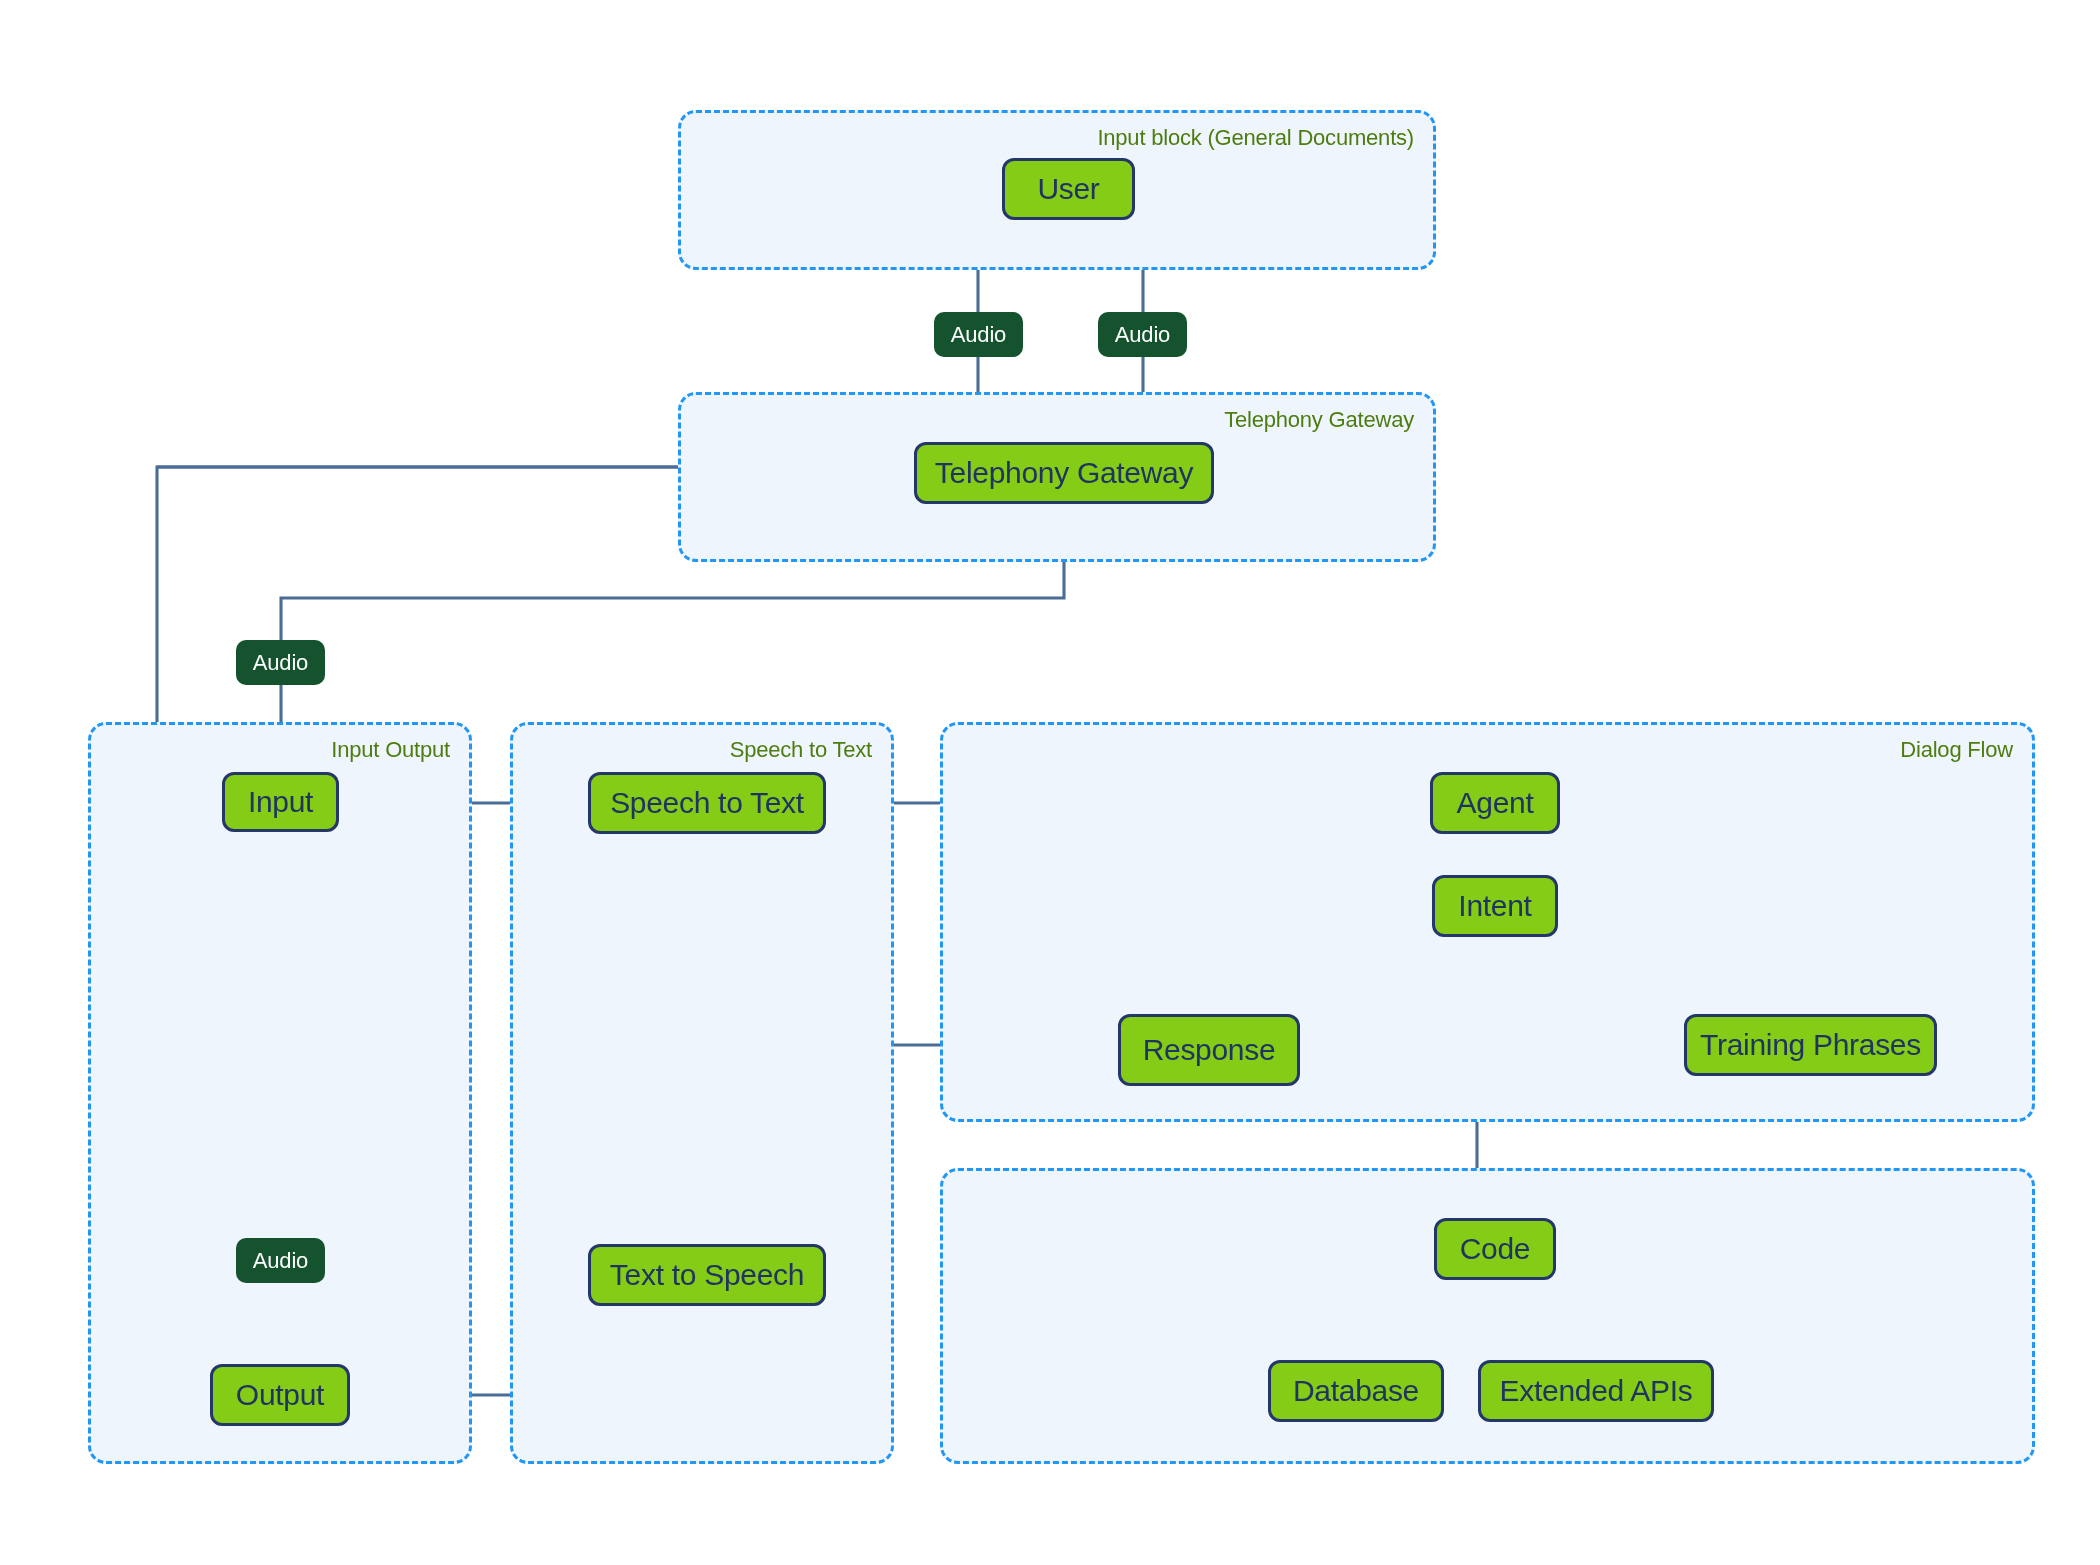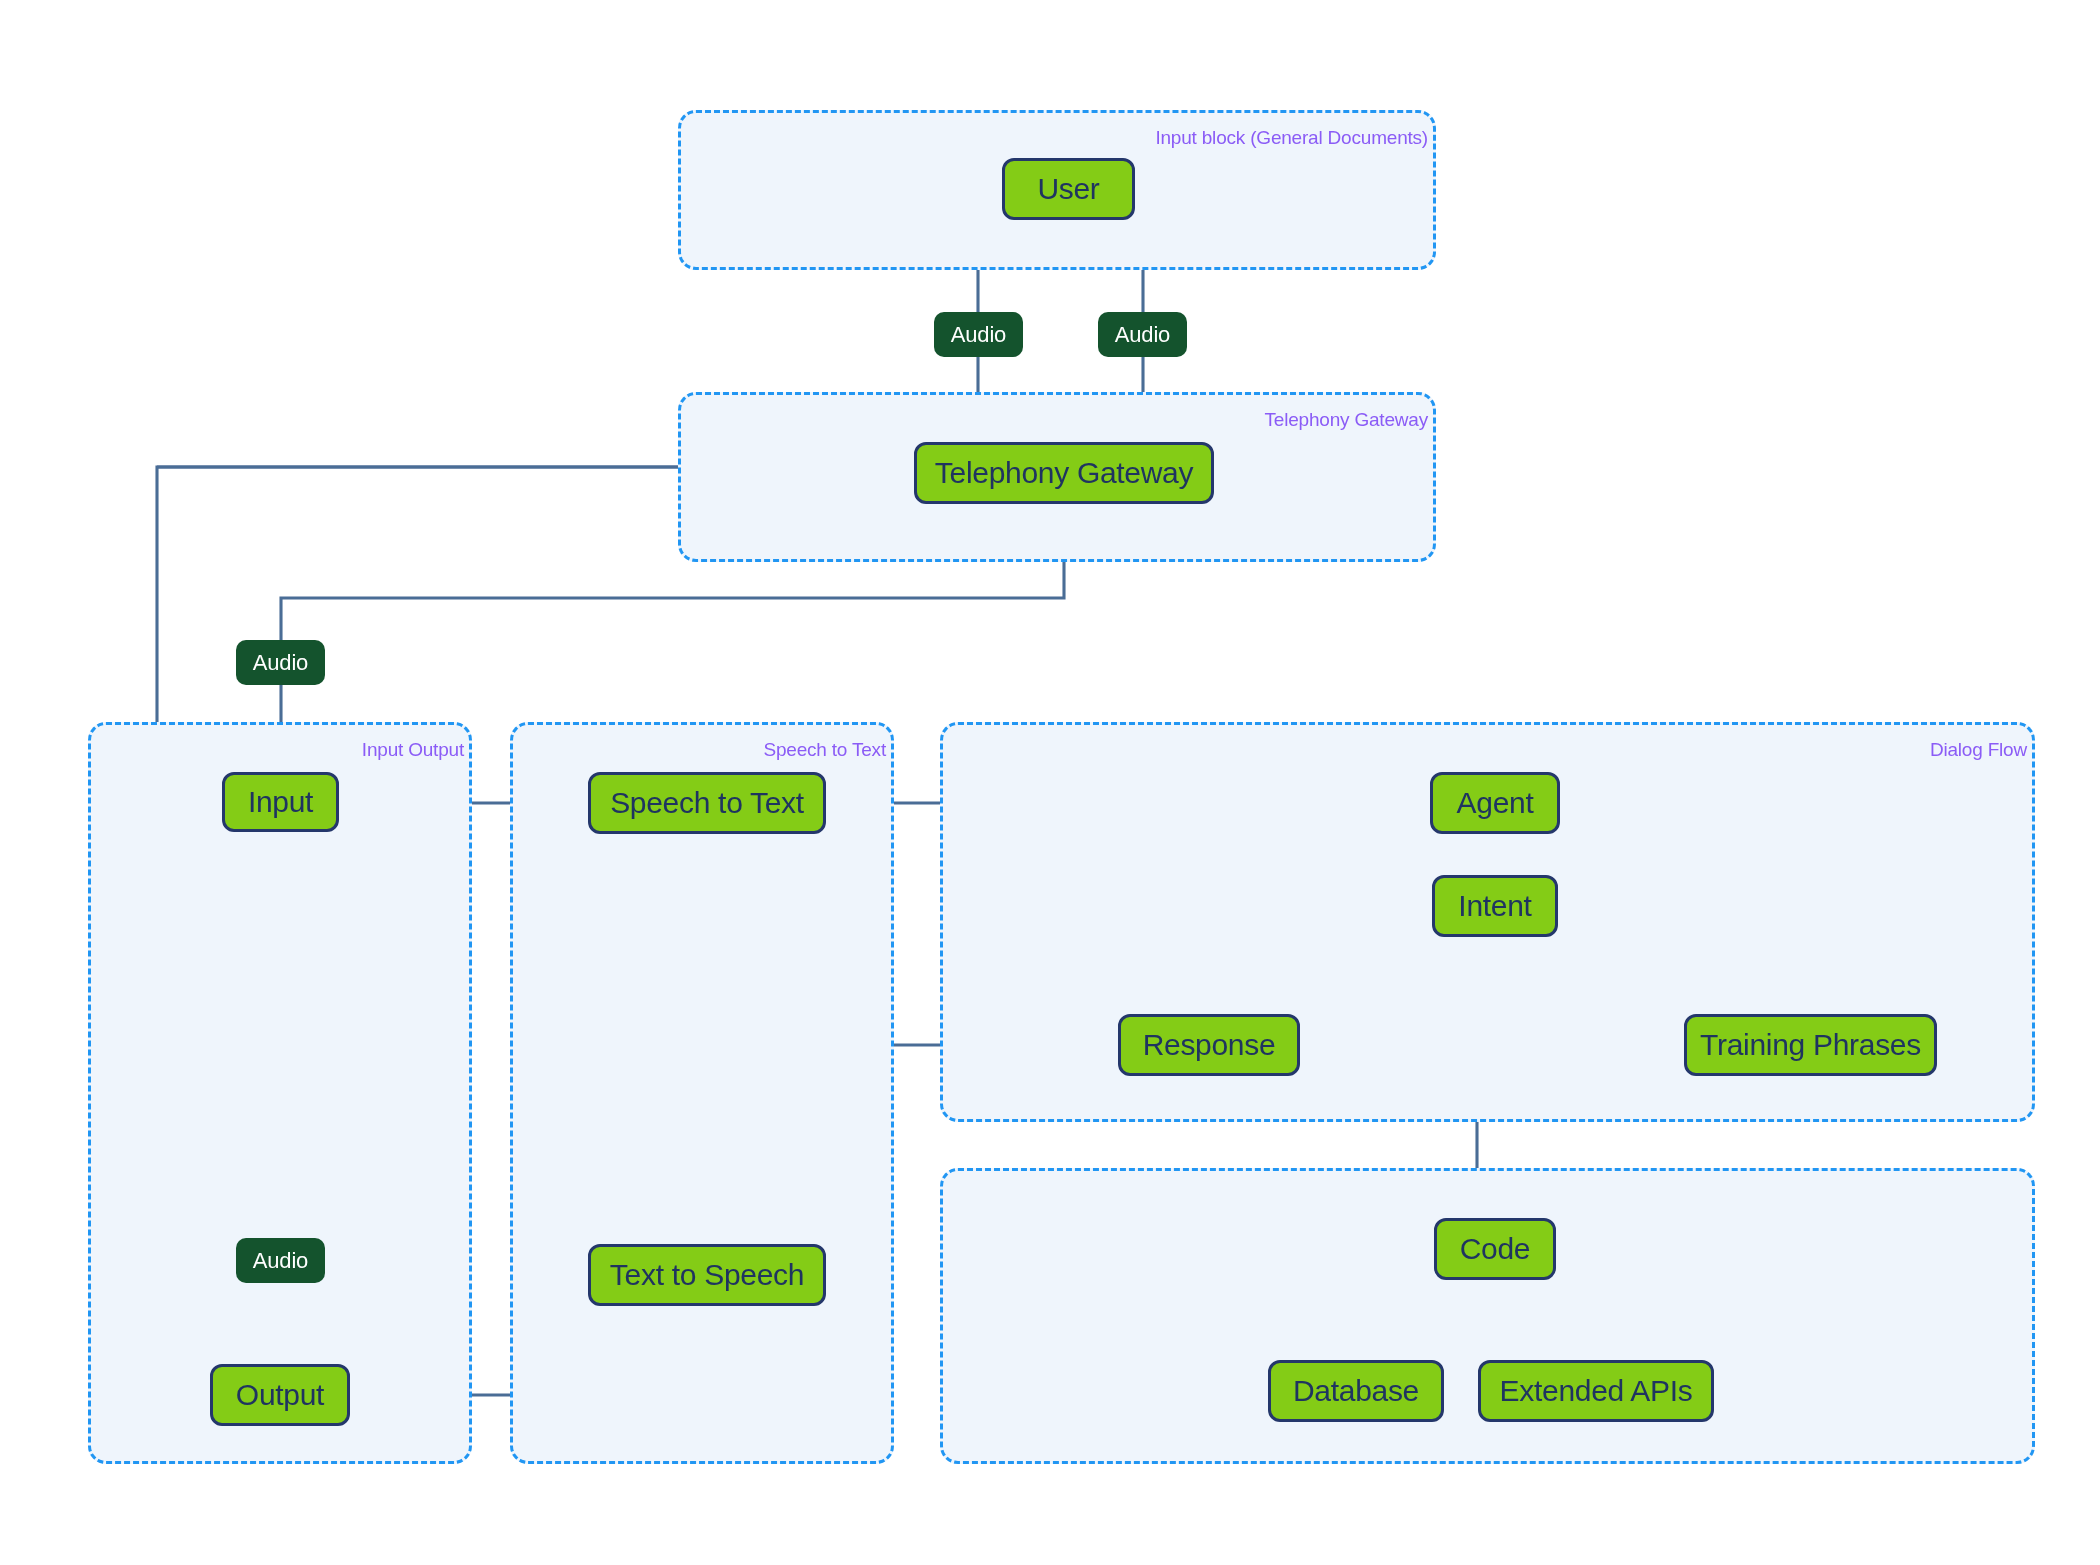--- a/index.html
+++ b/index.html
@@ -24,26 +24,25 @@
   
   .panel{
     position:absolute;
     background:#eff5fc;
     border:3px dashed #2196f3;
     border-radius:18px;
     box-sizing:border-box;
   }
   .panel-label{
     position:absolute;
-    color:#8b5cf6;
-    font-size:19px;
+    color:#4d7c0f;
+    font-size:22px;
     line-height:28px;
     white-space:nowrap;
     letter-spacing:-0.2px;
-    padding-left:14px;
   }
 
   
   .node{
     position:absolute;
     box-sizing:border-box;
     background:#84cc16;
     border:3px solid #24376b;
     border-radius:12px;
     color:#1f3460;
@@ -138,21 +137,21 @@
   <div class="panel-label" id="pl-dialog-flow" style="top: 736px; left: 0px; width: 2013px; text-align: right;">Dialog Flow</div>
 
   <div class="panel" id="p-fulfillment" style="left: 940px; top: 1168px; width: 1095px; height: 296px;"></div>
 
   <div class="node" id="n-user" style="left: 1002px; top: 158px; width: 133px; height: 62px;">User</div>
   <div class="node" id="n-telephony" style="left: 914px; top: 442px; width: 300px; height: 62px;">Telephony Gateway</div>
   <div class="node" id="n-input" style="left: 222px; top: 772px; width: 117px; height: 60px;">Input</div>
   <div class="node" id="n-speech-to-text" style="left: 588px; top: 772px; width: 238px; height: 62px;">Speech to Text</div>
   <div class="node" id="n-agent" style="left: 1430px; top: 772px; width: 130px; height: 62px;">Agent</div>
   <div class="node" id="n-intent" style="left: 1432px; top: 875px; width: 126px; height: 62px;">Intent</div>
-  <div class="node" id="n-response" style="left: 1118px; top: 1014px; width: 182px; height: 62px;">Response</div>
+  <div class="node" id="n-response" style="left: 1118px; top: 1014px; width: 182px; height: 72px;">Response</div>
   <div class="node" id="n-training-phrases" style="left: 1684px; top: 1014px; width: 253px; height: 62px;">Training Phrases</div>
   <div class="node" id="n-code" style="left: 1434px; top: 1218px; width: 122px; height: 62px;">Code</div>
   <div class="node" id="n-database" style="left: 1268px; top: 1360px; width: 176px; height: 62px;">Database</div>
   <div class="node" id="n-extended-apis" style="left: 1478px; top: 1360px; width: 236px; height: 62px;">Extended APIs</div>
   <div class="node" id="n-text-to-speech" style="left: 588px; top: 1244px; width: 238px; height: 62px;">Text to Speech</div>
   <div class="node" id="n-output" style="left: 210px; top: 1364px; width: 140px; height: 62px;">Output</div>
 
   <div class="pill" id="a0" style="left: 934px; top: 312px; width: 89px; height: 45px;">Audio</div>
   <div class="pill" id="a1" style="left: 1098px; top: 312px; width: 89px; height: 45px;">Audio</div>
   <div class="pill" id="a2" style="left: 236px; top: 640px; width: 89px; height: 45px;">Audio</div>

